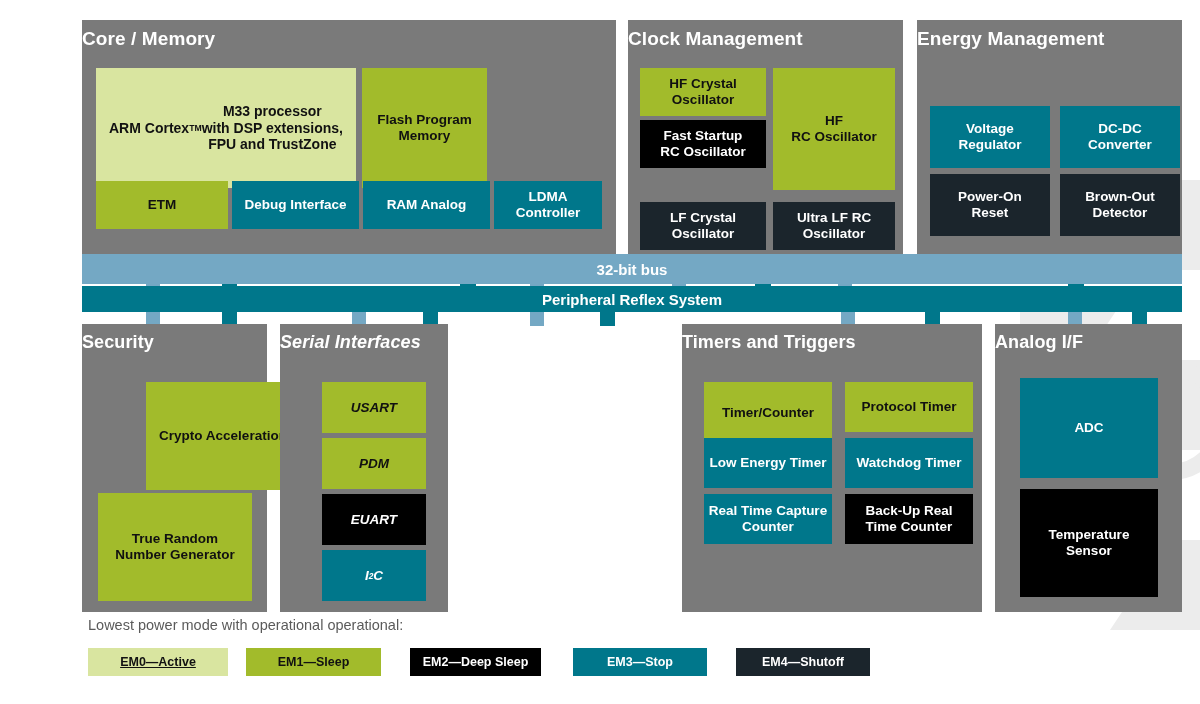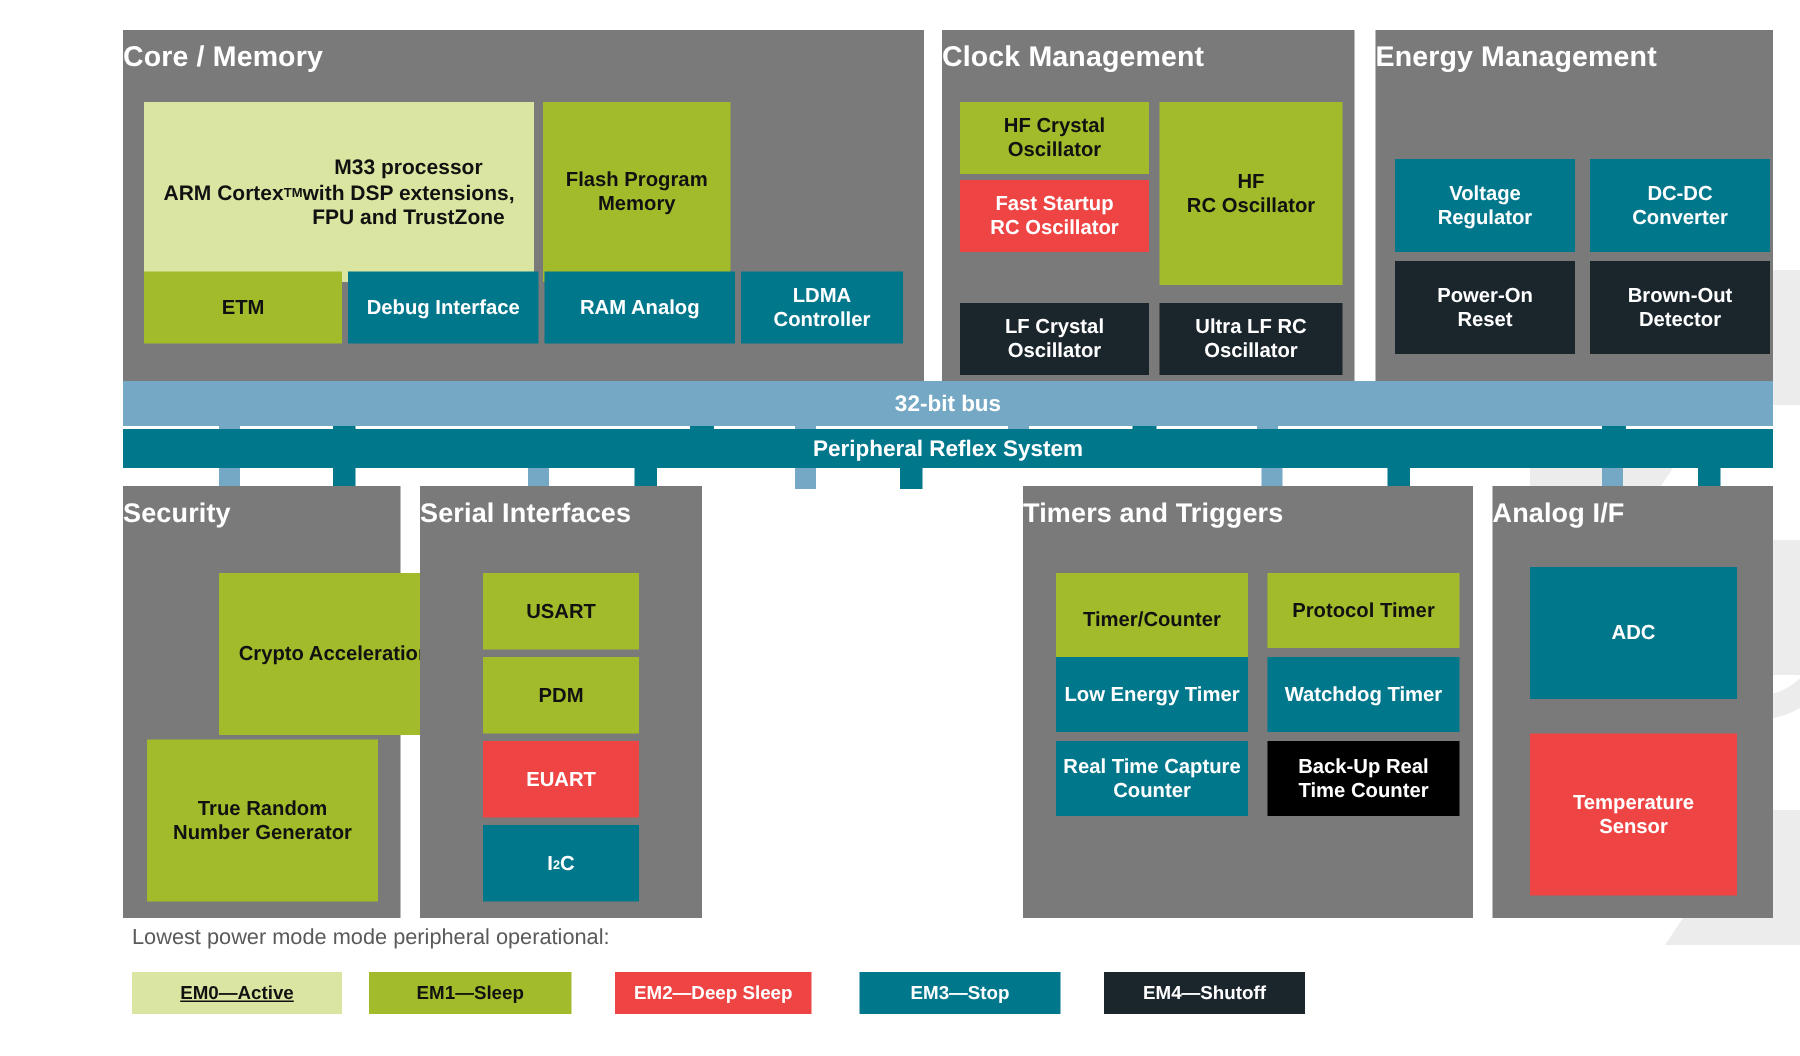--- a/index.html
+++ b/index.html
@@ -49,21 +49,21 @@
     justify-content: center;
     text-align: center;
     font-size: 13.5px;
     font-weight: bold;
     line-height: 1.18;
     padding: 2px 4px;
     white-space: pre-line;
   }
   .em0 { background: #d9e5a0; color: #111111; }
   .em1 { background: #a2bb2b; color: #111111; }
-  .em2 { background: #ef4444; color: #ffffff; }
+  .em2 { background: #000000; color: #ffffff; }
   .em3 { background: #00778b; color: #ffffff; }
   .em4 { background: #1b252c; color: #ffffff; }
   .em4b { background: #000000; color: #ffffff; }
 
   
   .bus {
     position: absolute;
     display: flex;
     align-items: center;
     justify-content: center;
@@ -202,21 +202,21 @@
   <div class="stub light" style="left:1068px; top:312px; width:14px; height:14px;"></div>
   <div class="stub dark" style="left:1132px; top:312px; width:15px; height:14px;"></div>
 
   <div class="panel sm" id="p-security" style="left:82px; top:324px; width:185px; height:288px;">
     <div class="panel-title">Security</div>
     <div class="blk em1" style="left:16px; top:58px; width:154px; height:108px;margin-left:48px;">Crypto Acceleration</div>
     <div class="blk em1" style="left:16px; top:169px; width:154px; height:108px;">True Random
 Number Generator</div>
   </div>
 
-  <div class="panel sm" id="p-serial" style="left:280px; top:324px; width:188px; height:288px;">
+  <div class="panel sm" id="p-serial" style="left:280px; top:324px; width:168px; height:288px;font-style:italic;">
     <div class="panel-title">Serial Interfaces</div>
     <div class="blk em1" style="left:42px; top:58px; width:104px; height:51px;">USART</div>
     <div class="blk em1" style="left:42px; top:114px; width:104px; height:51px;">PDM</div>
     <div class="blk em2" style="left:42px; top:170px; width:104px; height:51px;">EUART</div>
     <div class="blk em3" style="left:42px; top:226px; width:104px; height:51px;">I<sup>2</sup>C</div>
   </div>
 
 
   <div class="panel sm" id="p-timers" style="left:682px; top:324px; width:300px; height:288px;">
     <div class="panel-title">Timers and Triggers</div>
@@ -225,25 +225,25 @@
     <div class="blk em3" style="left:22px; top:114px; width:128px; height:50px;">Low Energy Timer</div>
     <div class="blk em3" style="left:163px; top:114px; width:128px; height:50px;">Watchdog Timer</div>
     <div class="blk em3" style="left:22px; top:170px; width:128px; height:50px;">Real Time Capture
 Counter</div>
     <div class="blk em4b" style="left:163px; top:170px; width:128px; height:50px;">Back-Up Real
 Time Counter</div>
   </div>
 
   <div class="panel sm" id="p-analog" style="left:995px; top:324px; width:187px; height:288px;">
     <div class="panel-title">Analog I/F</div>
-    <div class="blk em3" style="left:25px; top:54px; width:138px; height:88px;">ADC</div>
+    <div class="blk em3" style="left:25px; top:54px; width:138px; height:100px;">ADC</div>
     <div class="blk em2" style="left:25px; top:165px; width:138px; height:108px;">Temperature Sensor</div>
   </div>
 
-  <div id="legend-caption">Lowest power mode mode peripheral operational:</div>
+  <div id="legend-caption">Lowest power mode with operational operational:</div>
 
   <div class="legend-item em0" style="left:88px; width:140px;text-decoration:underline;">EM0—Active</div>
   <div class="legend-item em1" style="left:246px; width:135px;">EM1—Sleep</div>
   <div class="legend-item em2" style="left:410px; width:131px;">EM2—Deep Sleep</div>
   <div class="legend-item em3" style="left:573px; width:134px;">EM3—Stop</div>
   <div class="legend-item em4" style="left:736px; width:134px;">EM4—Shutoff</div>
 
 </div>
 
 </body></html>

